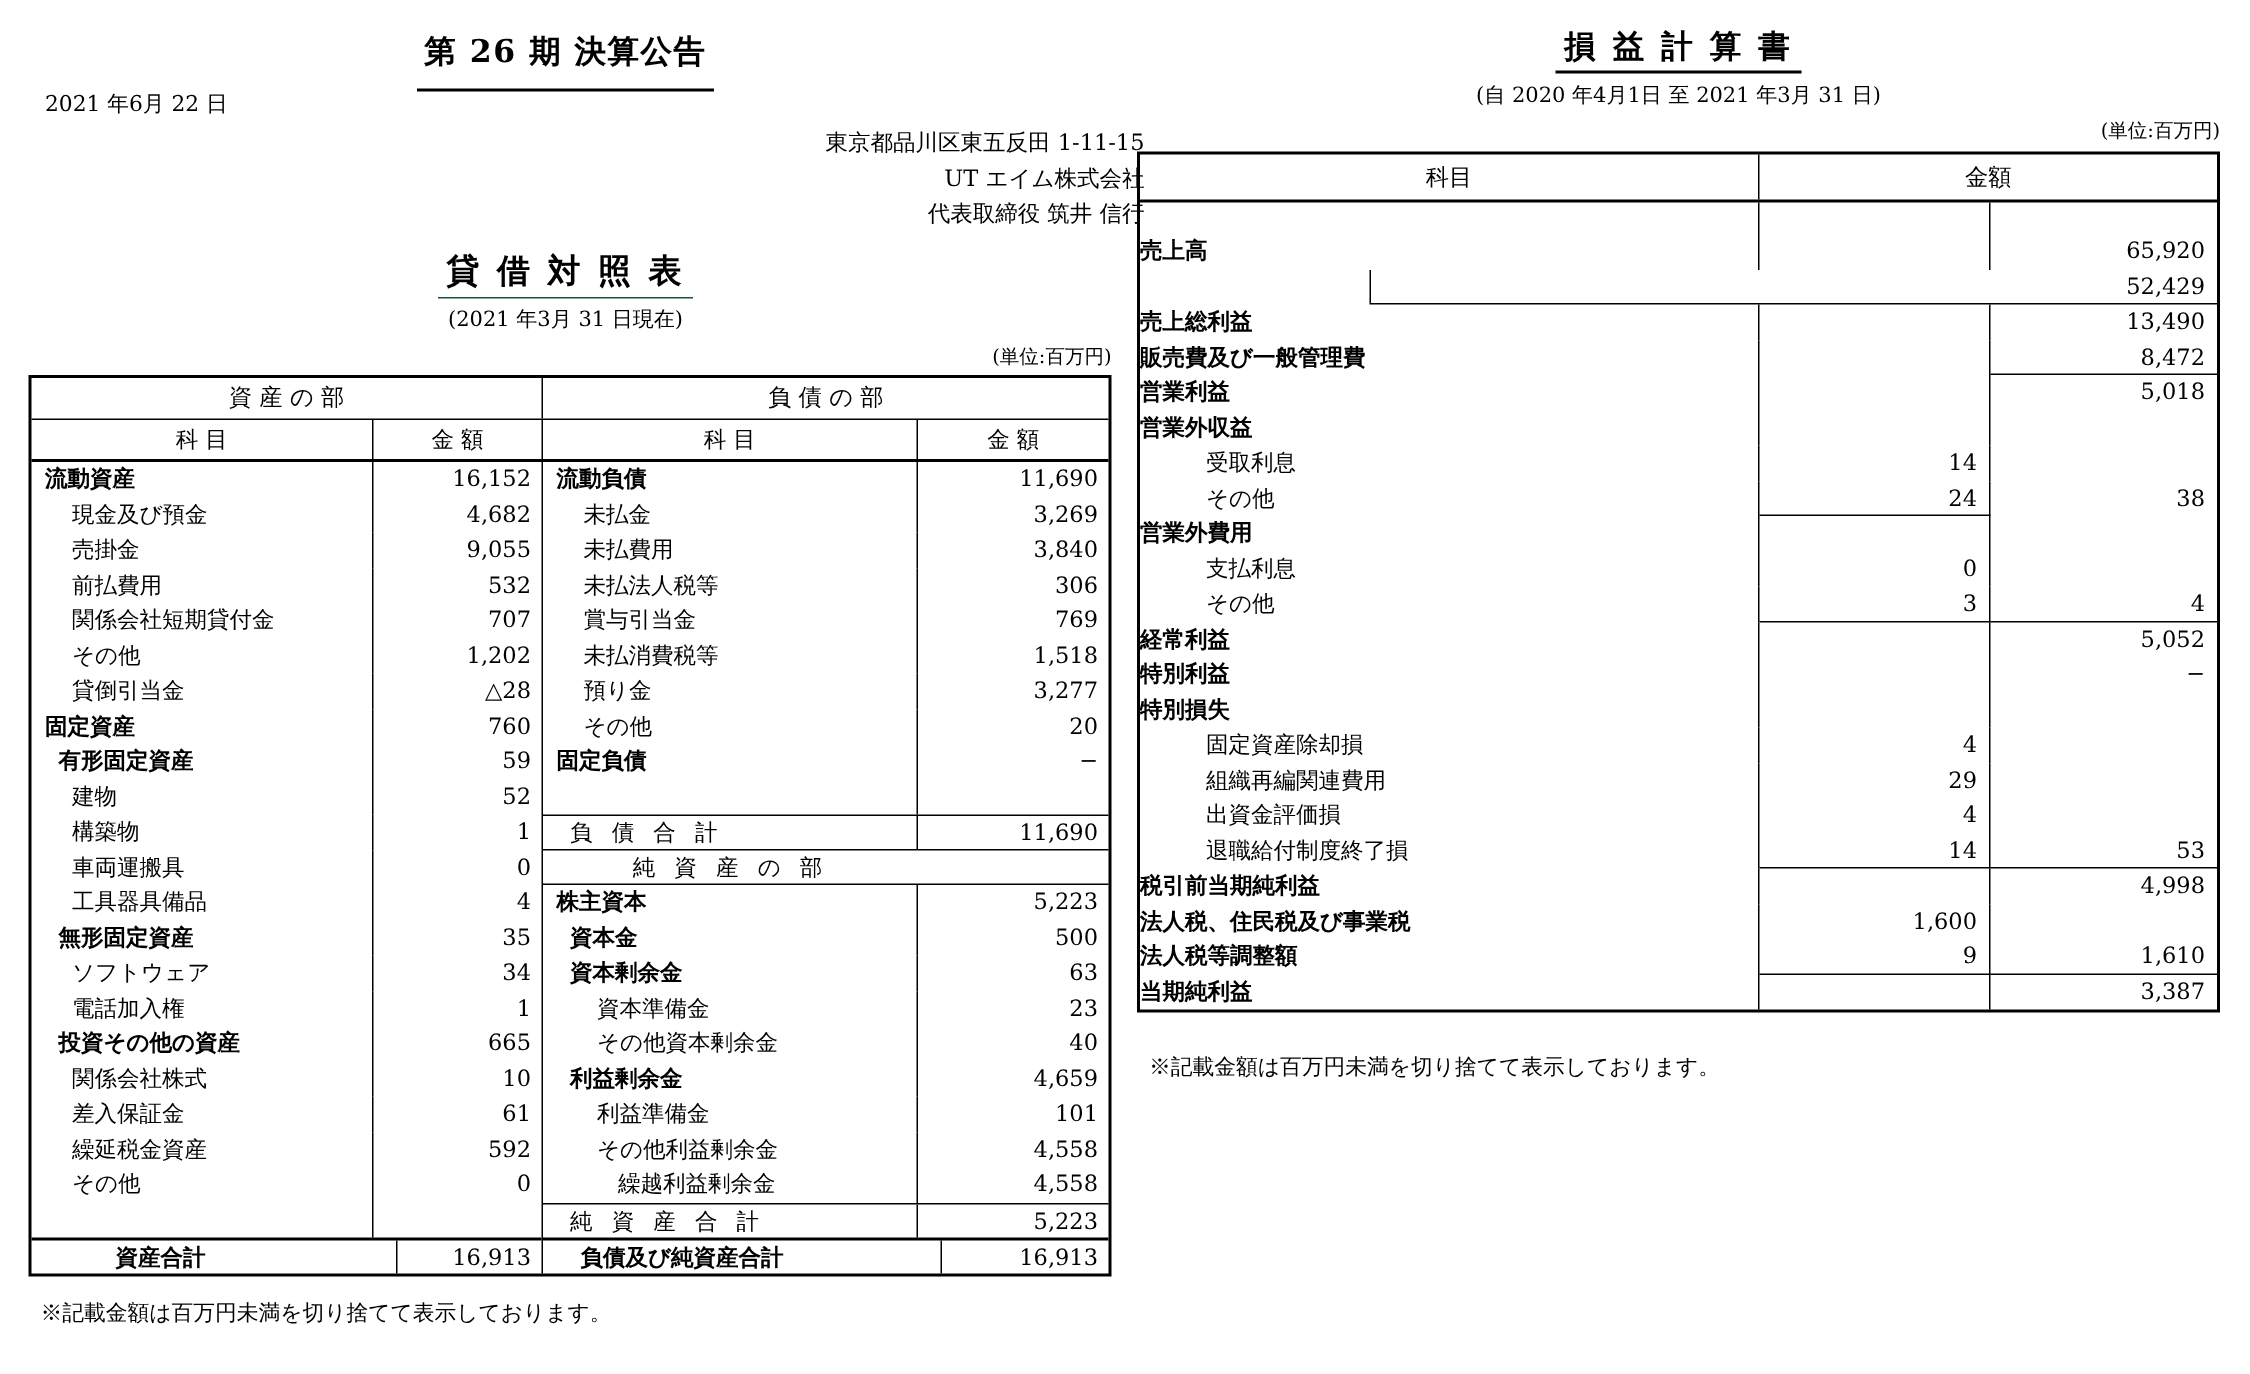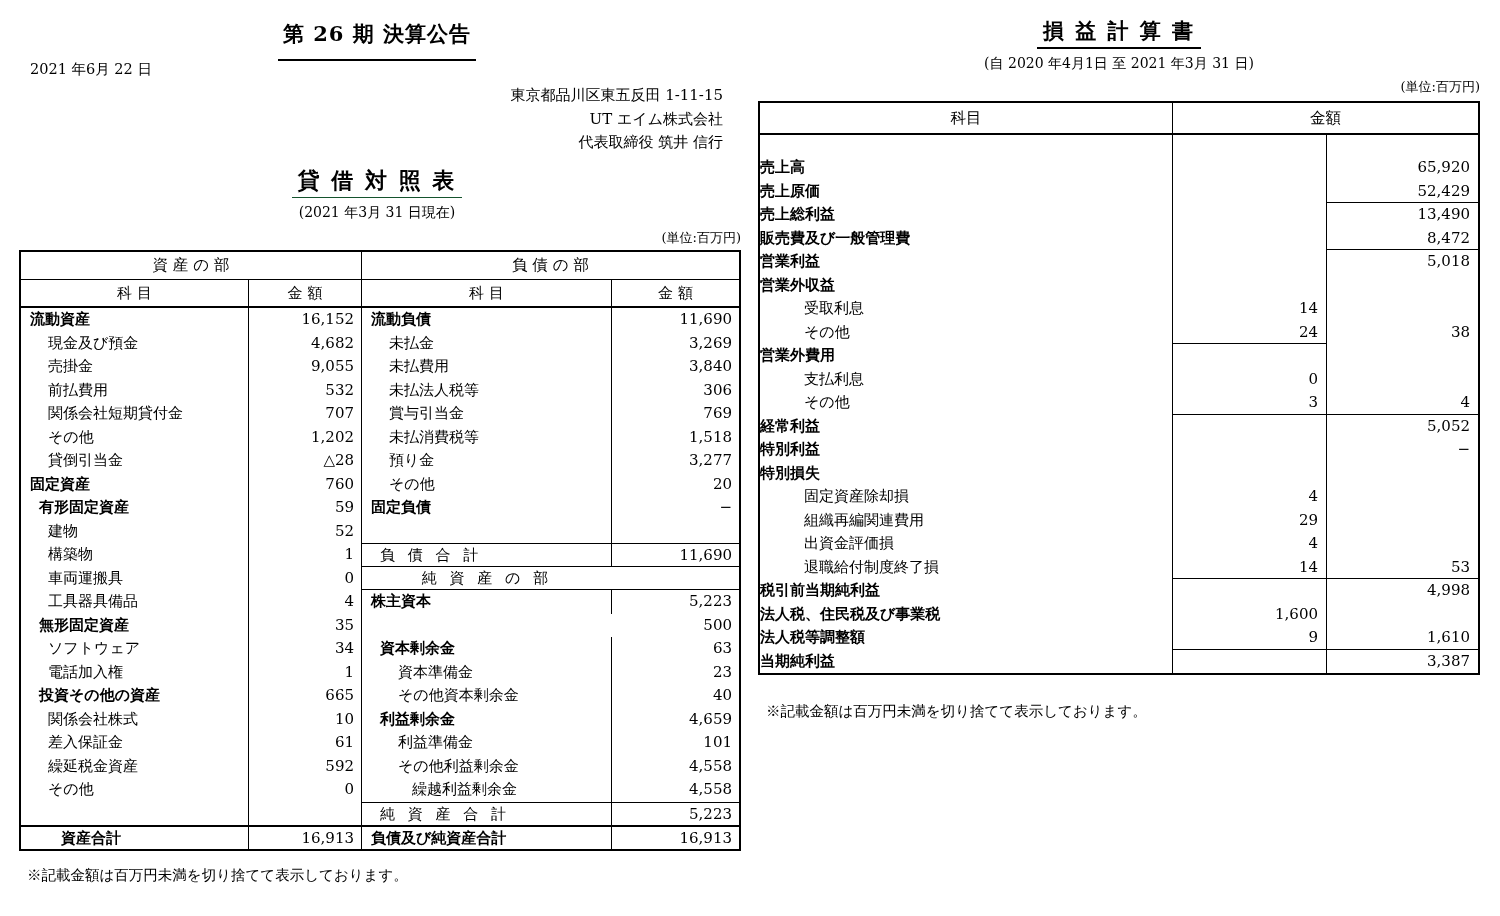--- a/index.html
+++ b/index.html
@@ -10,21 +10,21 @@
   }
   .abs{position:absolute;}
 
   
   .pub-date{left:30px;top:60px;font-size:14.5px;}
   .main-title-wrap{left:0;top:20px;width:754px;text-align:center;}
   .main-title-wrap span{
     font-size:21px;font-weight:bold;letter-spacing:1px;
     border-bottom:2px solid #000;padding:0 5px 13px 5px;
   }
-  .addr-block{left:0;top:84px;width:723px;text-align:right;font-size:15px;line-height:23.5px;}
+  .addr-block{left:0;top:84px;width:723px;text-align:right;font-size:15px;line-height:23.5px;padding-left:40px;}
   .bs-title-wrap{left:0;top:166px;width:754px;text-align:center;}
   .bs-title-wrap span{
     font-size:22px;font-weight:bold;letter-spacing:2px;
     border-bottom:1px solid #14532d;padding:0 6px 4px 6px;
   }
   .bs-subtitle{left:0;top:204px;width:754px;text-align:center;font-size:14px;}
   .bs-unit{left:0;top:229px;width:741px;text-align:right;font-size:13px;}
   .bs-footnote{left:27px;top:866px;font-size:14.5px;}
 
   
@@ -59,21 +59,21 @@
   .bs-row .value{flex:1;text-align:right;padding-right:7px;}
   .bs-row.b .label{font-weight:bold;}
   .bs-row.ind1 .label{padding-left:18px;}
   .bs-row.ind2 .label{padding-left:27px;}
   .bs-row.ind2x .label{padding-left:36px;}
   .bs-row.ind3 .label{padding-left:40px;}
   .bs-row.ind4 .label{padding-left:50px;}
   .bs-row.sp .label{letter-spacing:4px;}
   .bs-row.total{border-top:1px solid #000;border-bottom:1px solid #000;}
   .bs-row.subtotal{border-top:1px solid #000;}
-  .bs-row.grand{border-top:2px solid #000;}
+  .bs-row.grand{border-top:2px solid #000;padding-left:16px;}
   .bs-row.section{border-bottom:1px solid #000;}
   .bs-row.section .label{flex:1;border-right:none;text-align:center;padding-left:0;letter-spacing:4px;}
 
   
   .pl-table{left:758px;top:101px;width:722px;border:2px solid #000;box-sizing:border-box;font-size:15px;}
   .pl-h{display:flex;height:30px;line-height:30px;border-bottom:2px solid #000;text-align:center;font-size:15.5px;}
   .pl-h .phc1{flex:0 0 413px;border-right:1px solid #000;box-sizing:border-box;}
   .pl-h .phc2{flex:1;}
   .pl-row{display:flex;height:23.5px;line-height:23.5px;box-sizing:border-box;}
   .pl-row .c{overflow:hidden;white-space:pre;box-sizing:border-box;}
@@ -299,20 +299,21 @@
             <div class="c label">純 資 産 の 部</div>
 
           </div>
 
           <div class="bs-row b">
             <div class="c label">株主資本</div>
             <div class="c value">5,223</div>
           </div>
 
           <div class="bs-row b ind1">
+            <div class="c label">資本金</div>
             <div class="c value">500</div>
           </div>
 
           <div class="bs-row b ind1">
             <div class="c label">資本剰余金</div>
             <div class="c value">63</div>
           </div>
 
           <div class="bs-row ind2x">
             <div class="c label">資本準備金</div>
@@ -378,21 +379,20 @@
           <div class="c outer"></div>
         </div>
 
         <div class="pl-row b">
           <div class="c label">売上高</div>
           <div class="c inner"></div>
           <div class="c outer">65,920</div>
         </div>
 
         <div class="pl-row b ob">
-          <div class="c label">売上原価</div>
           <div class="c inner"></div>
           <div class="c outer">52,429</div>
         </div>
 
         <div class="pl-row b">
           <div class="c label">売上総利益</div>
           <div class="c inner"></div>
           <div class="c outer">13,490</div>
         </div>
 

